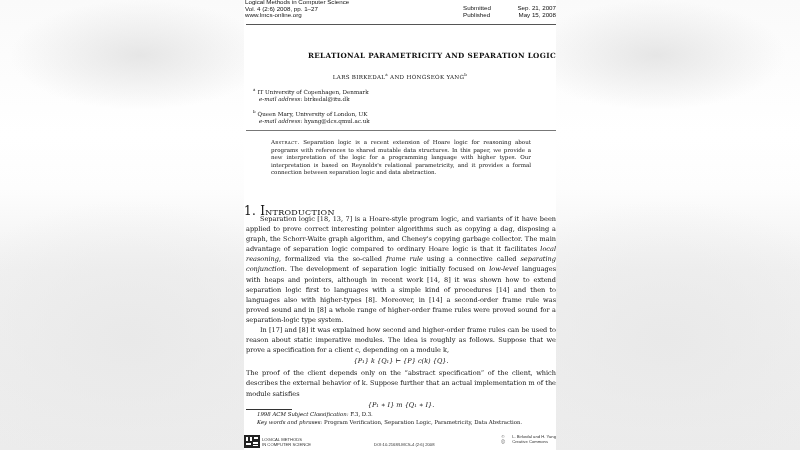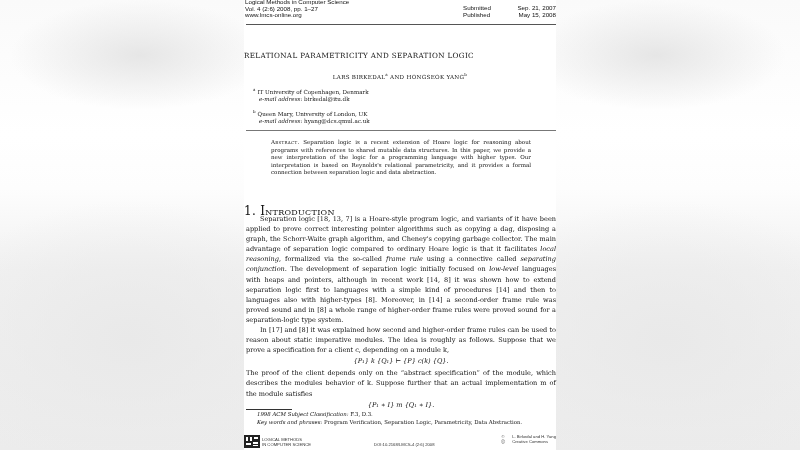--- a/index.html
+++ b/index.html
@@ -29,22 +29,22 @@
   }
   .sans { font-family: "Liberation Sans", "DejaVu Sans", sans-serif; }
   .hdr { position: absolute; top: 0; left: 0; right: 0; font-size: 6.2px; line-height: 6.6px; }
   .hdr-left { position: absolute; left: 1px; top: -1px; }
   .hdr-right { position: absolute; right: 0px; top: 5px; text-align: right; }
   .hdr-right .row { display: flex; justify-content: flex-end; gap: 9px; }
   .hdr-right .row .lbl { width: 40px; text-align: left; }
   .hdr-right .row .val { width: 44px; text-align: right; }
   .rule-top { position: absolute; left: 2px; right: 0; top: 24px; height: 1px; background: #555; }
   .rule-top2 { position: absolute; left: 2px; right: 0; top: 130px; height: 1px; background: #777; }
-  .title { position: absolute; top: 51px; left: 0; right: 0; text-align: left;
-    font-size: 7.2px; font-weight: normal; letter-spacing: 0.35px; }
+  .title { position: absolute; top: 51px; left: 0; right: 0; text-align: right;
+    font-size: 7.2px; font-weight: bold; letter-spacing: 0.35px; }
   .authors { position: absolute; top: 72px; left: 0; right: 0; text-align: center; font-size: 5.6px; letter-spacing: 0.3px; }
   .affil { position: absolute; left: 9px; font-size: 5.6px; line-height: 7.2px; }
   .affil .sup { font-size: 4px; vertical-align: super; margin-right: 2px; }
   .affil .em { font-style: italic; }
   .affil .indent { padding-left: 6px; }
   .abstract { position: absolute; top: 139px; left: 27px; width: 260px; font-size: 5.55px; line-height: 7.6px; text-align: justify; }
   .abstract .sc { font-variant: small-caps; letter-spacing: 0.3px; }
   .section { position: absolute; top: 204px; left: 0; right: 0; text-align: left; font-size: 12px; font-variant: small-caps; letter-spacing: 0.3px; }
   .body { position: absolute; left: 2px; width: 310px; font-size: 6.55px; line-height: 10.1px; text-align: justify; }
   .body p { margin: 0; text-indent: 14px; }
@@ -111,21 +111,21 @@
     <span class="sc">Abstract.</span>
     <span>Separation logic is a recent extension of Hoare logic for reasoning about programs with references to shared mutable data structures. In this paper, we provide a new interpretation of the logic for a programming language with higher types. Our interpretation is based on Reynolds's relational parametricity, and it provides a formal connection between separation logic and data abstraction.</span>
   </div>
 
   <div class="section">1. Introduction</div>
 
   <div class="body" style="top:214px">
     <p><span>Separation logic [18, 13, 7] is a Hoare-style program logic, and variants of it have been applied to prove correct interesting pointer algorithms such as copying a dag, disposing a graph, the Schorr-Waite graph algorithm, and Cheney's copying garbage collector. The main advantage of separation logic compared to ordinary Hoare logic is that it facilitates </span><em>local reasoning</em><span>, formalized via the so-called </span><em>frame rule</em><span> using a connective called </span><em>separating conjunction</em><span>. The development of separation logic initially focused on </span><em>low-level</em><span> languages with heaps and pointers, although in recent work [14, 8] it was shown how to extend separation logic first to languages with a simple kind of procedures [14] and then to languages also with higher-types [8]. Moreover, in [14] a second-order frame rule was proved sound and in [8] a whole range of higher-order frame rules were proved sound for a separation-logic type system.</span></p>
     <p>In [17] and [8] it was explained how second and higher-order frame rules can be used to reason about static imperative modules. The idea is roughly as follows. Suppose that we prove a specification for a client c, depending on a module k,</p>
     <p class="math" style="line-height:13px">{P₁} k {Q₁}  ⊢  {P} c(k) {Q}.</p>
-    <p class="noindent">The proof of the client depends only on the “abstract specification” of the module, which describes the modules behavior of k. Suppose further that an actual implementation m of the module satisfies</p>
+    <p class="noindent">The proof of the client depends only on the “abstract specification” of the client, which describes the external behavior of k. Suppose further that an actual implementation m of the module satisfies</p>
     <p class="math" style="line-height:13px">{P₁ ∗ I} m {Q₁ ∗ I}.</p>
   </div>
 
   <div class="fn-rule"></div>
   <div class="fn">
     <div><em>1998 ACM Subject Classification:</em><span> F.3, D.3.</span></div>
     <div><em>Key words and phrases:</em><span> Program Verification, Separation Logic, Parametricity, Data Abstraction.</span></div>
   </div>
 
   <div class="footer sans">

